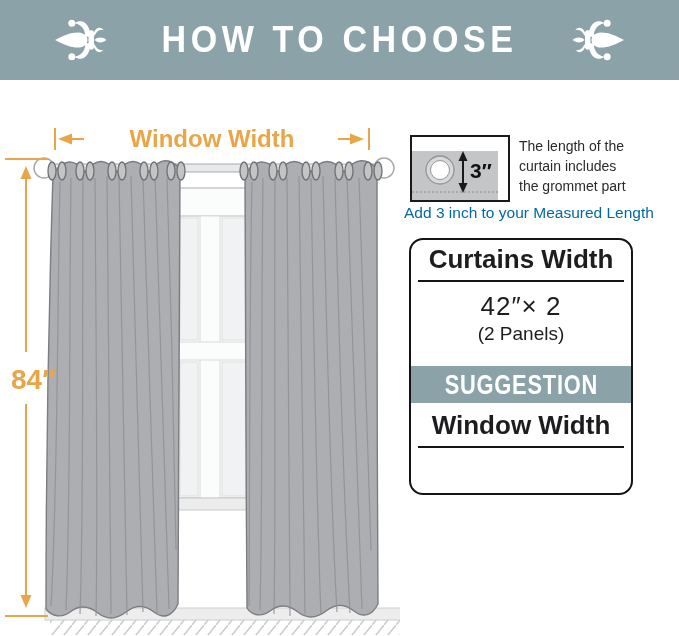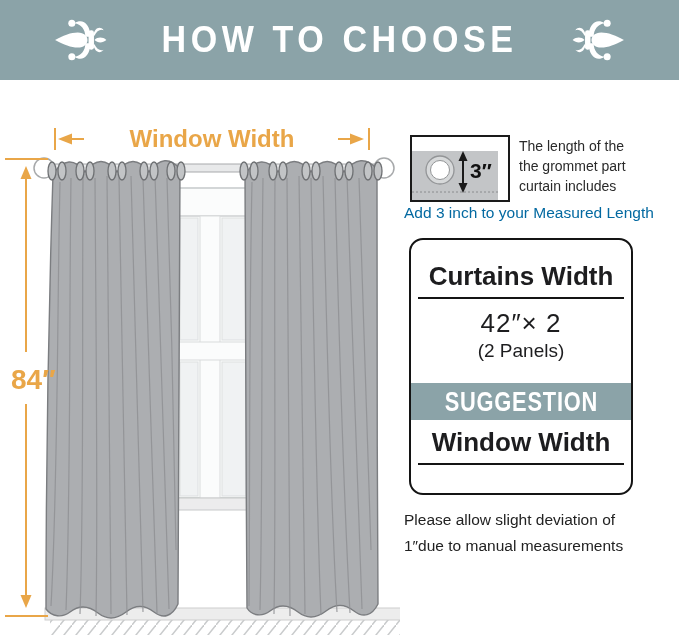--- a/index.html
+++ b/index.html
@@ -37,21 +37,21 @@
     position:absolute;left:404px;top:204px;width:275px;
     font-size:15.5px;color:#0369a1;
   }
   
   .sg-box{
     position:absolute;left:409px;top:238px;width:224px;height:257px;
     border:2px solid #141414;border-radius:14px;box-sizing:border-box;
     background:#fff;overflow:hidden;text-align:center;
   }
   .sg-title{font-size:26px;font-weight:bold;line-height:30px;}
-  .sg-title.first{margin-top:21px;}
+  .sg-title.first{margin-top:4px;}
   .sg-divider{border-top:2px solid #141414;width:206px;margin:6px auto 0 auto;height:0;}
   .sg-value{font-size:26px;font-weight:normal;margin-top:6px;line-height:36px;letter-spacing:1px;}
   .sg-panels{font-size:19px;margin-top:-1px;line-height:22px;}
   .sg-banner{
     margin-top:21px;height:37px;background:var(--banner-teal,#8ba3a8);
     display:flex;align-items:center;justify-content:center;
   }
   .sg-banner span{
     color:#fff;font-size:28px;font-weight:bold;letter-spacing:1px;transform:scaleX(.78);
   }
@@ -214,35 +214,31 @@
       <circle cx="28" cy="33" r="14" fill="#d7d9da" stroke="#939597" stroke-width="1.3"></circle>
       <circle cx="28" cy="33" r="9.5" fill="#ffffff" stroke="#939597" stroke-width="1"></circle>
       <line x1="51" y1="17" x2="51" y2="53" stroke="#1a1a1a" stroke-width="2"></line>
       <polygon points="51,14 46.5,24 55.5,24" fill="#1a1a1a"></polygon>
       <polygon points="51,56 46.5,46 55.5,46" fill="#1a1a1a"></polygon>
       <text x="58" y="41" font-size="21" font-weight="bold" fill="#111" font-family="Liberation Sans, sans-serif">3″</text>
     </svg>
   </div>
   <div class="grommet-desc">
     <div>The length of the</div>
+    <div>curtain includes</div>
     <div>the grommet part</div>
-    <div>curtain includes</div>
   </div>
   <div class="grommet-note">Add 3 inch to your Measured Length</div>
 
   <div class="sg-box">
     <div class="sg-title first">Curtains Width</div>
     <div class="sg-divider"></div>
     <div class="sg-value">42″× 2</div>
     <div class="sg-panels">(2 Panels)</div>
     <div class="sg-banner">
       <span>SUGGESTION</span>
     </div>
     <div class="sg-title second">Window Width</div>
     <div class="sg-divider"></div>
   </div>
 
-  <div class="footer-note">
-    <div>Please allow slight deviation of</div>
-    <div>1″due to manual measurements</div>
-  </div>
 
 </div>
 
 </body></html>

